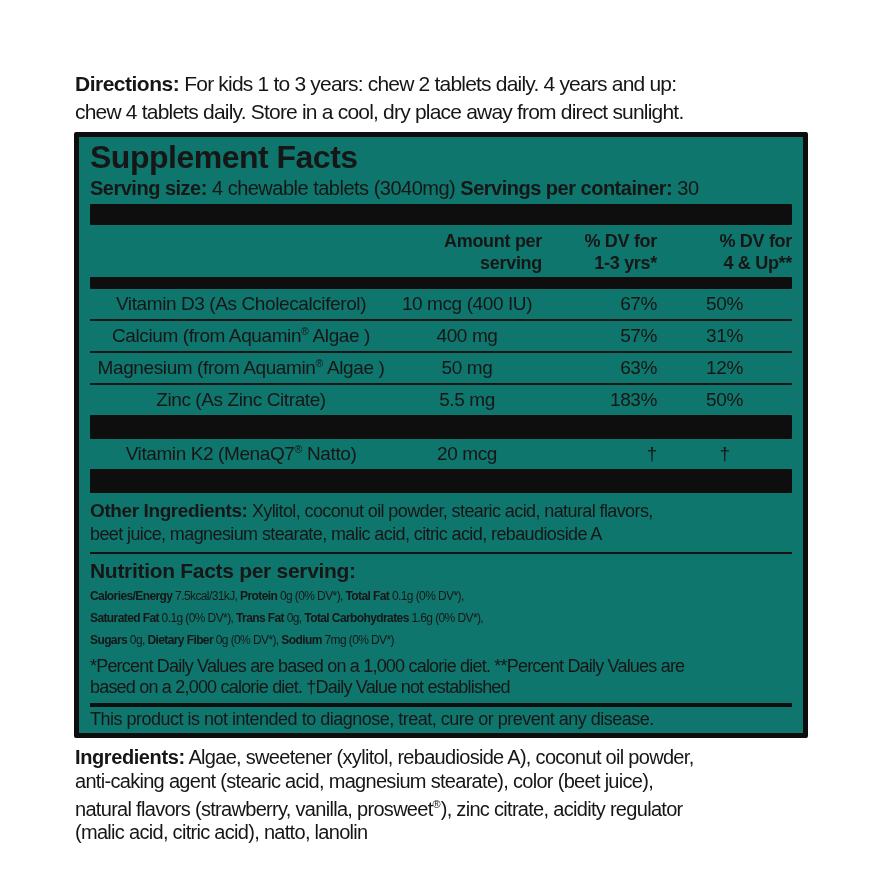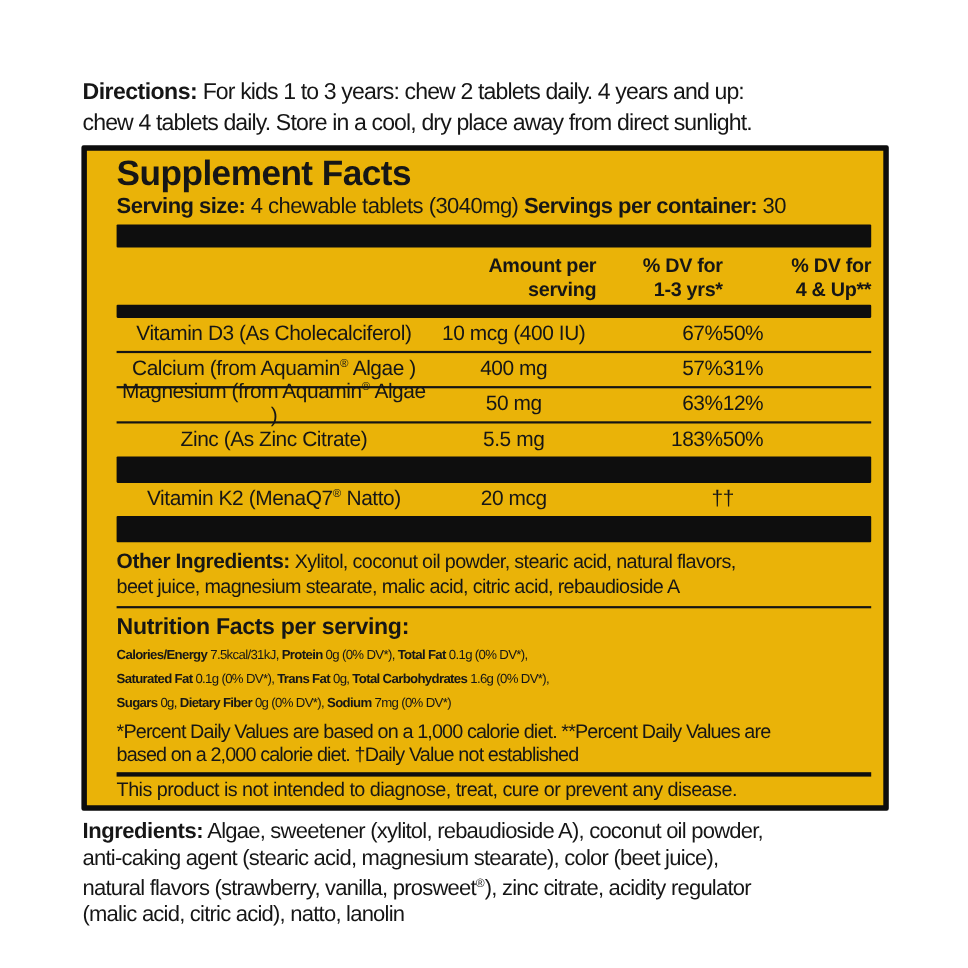--- a/index.html
+++ b/index.html
@@ -10,42 +10,42 @@
   }
   .page{box-sizing:border-box;width:880px;height:696px;padding:70px 72px 0 74px;background:#fff;}
 
   
   .directions{font-size:21px;line-height:28px;letter-spacing:-0.8px;margin:0 0 6px 1px;}
   .directions b{letter-spacing:-0.5px;}
 
   
   .panel{
     border:5px solid #0d0d0d;border-radius:2px;
-    padding:1px 11px 0 27px;background:#eab308;
+    padding:1px 11px 0 11px;background:#0f766e;
   }
   .sf-title{font-size:32px;font-weight:700;letter-spacing:-0.5px;line-height:36px;margin-top:1px;}
   .serving-line{font-size:20px;letter-spacing:-0.5px;line-height:24px;margin:1px 0 4px;}
   .bar{background:#0e0e0e;border-radius:1px;}
   .bar.h-thick{height:21px;}
   .bar.h-thin{height:12px;}
   .bar.h-mid{height:24px;}
 
   .cols{display:flex;align-items:flex-end;padding:5px 0 3px;}
   .cols .hc{font-weight:700;font-size:18px;line-height:22px;letter-spacing:-0.3px;text-align:right;}
   .c-name{flex:1;}
   .c-amt{width:150px;}
   .c-dv1{width:115px;}
   .c-dv2{width:135px;}
 
   .nrow{display:flex;align-items:center;height:30px;font-size:19px;letter-spacing:-0.4px;}
   .nrow.sep{border-bottom:2px solid #141414;}
   .nrow .cell-name{flex:1;text-align:center;}
   .nrow .cell-amt{width:150px;text-align:center;}
   .nrow .cell-dv1{width:115px;text-align:right;}
-  .nrow .cell-dv2{width:135px;text-align:left;}
+  .nrow .cell-dv2{width:135px;text-align:center;}
   sup{font-size:0.55em;vertical-align:super;letter-spacing:0;}
 
   .other-ing{font-size:18px;line-height:23px;letter-spacing:-0.6px;margin:6px 0 6px;}
   .other-ing b{font-size:19px;letter-spacing:-0.4px;}
   .rule{height:2px;background:#141414;}
   .nf-heading{font-size:21px;font-weight:700;letter-spacing:-0.3px;line-height:27px;margin-top:3px;}
   .nf-body{font-size:12px;line-height:22px;letter-spacing:-0.6px;}
   .footnote{font-size:18px;line-height:21px;letter-spacing:-0.8px;margin-top:5px;}
   .thick-rule{height:4px;background:#0e0e0e;margin-top:5px;}
   .disclaimer{font-size:18px;letter-spacing:-0.5px;line-height:21px;padding:2px 0 3px;}

